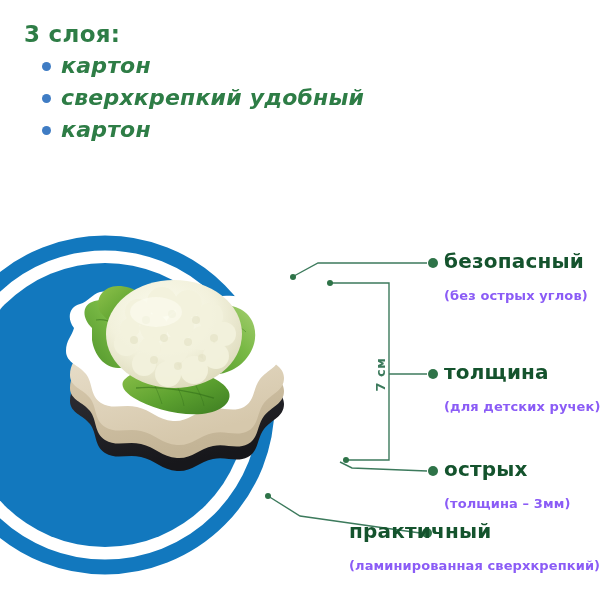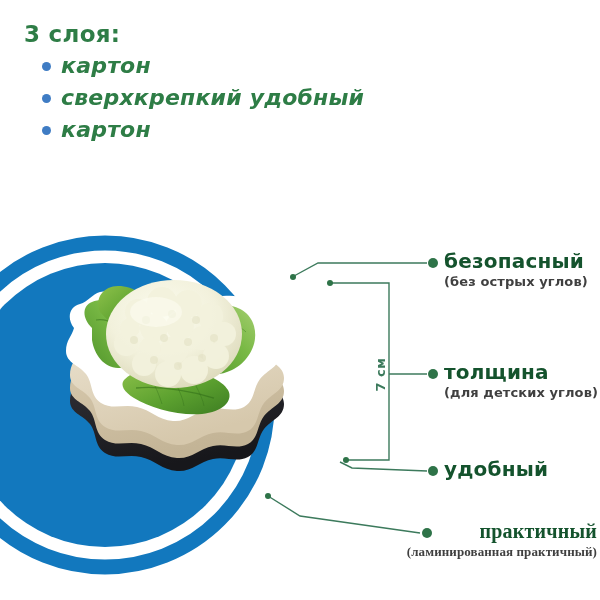--- a/index.html
+++ b/index.html
@@ -36,25 +36,25 @@
   
   .art{position:absolute;left:0;top:0;width:600px;height:600px;}
 
   
   .flabel{position:absolute;}
   .flabel .ftitle{
     font-size:20px;font-weight:700;color:#14532d;
     line-height:1.05;letter-spacing:.2px;white-space:nowrap;
   }
   .flabel .fsub{
-    font-size:13px;font-weight:700;color:#404040;
+    font-size:13px;font-weight:700;color:#8b5cf6;
     line-height:1.1;letter-spacing:.1px;white-space:nowrap;
-    margin-top:3px;
-  }
-  .flabel.center .ftitle,.flabel.center .fsub{text-align:right;font-family:Liberation Serif, serif;}
+    margin-top:17px;
+  }
+  .flabel.center .ftitle,.flabel.center .fsub{text-align:left;}
 
   .dim-text{
     position:absolute;
     font-size:13px;font-weight:700;color:#3c7a5c;letter-spacing:.5px;
     transform:rotate(-90deg);transform-origin:50% 50%;
     white-space:nowrap;
   }
 </style>
 </head>
 <body>
@@ -254,25 +254,26 @@
 
   <div class="dim-text" style="left:360px;top:364px;width:40px;">7 см</div>
 
   <div class="flabel" style="left:444px;top:251px;">
     <div class="ftitle">безопасный</div>
     <div class="fsub">(без острых углов)</div>
   </div>
 
   <div class="flabel" style="left:444px;top:362px;">
     <div class="ftitle">толщина</div>
-    <div class="fsub">(для детских углов)</div>
+    <div class="fsub">(для детских ручек)</div>
   </div>
 
   <div class="flabel" style="left:444px;top:459px;">
-    <div class="ftitle">удобный</div>
+    <div class="ftitle">острых</div>
+    <div class="fsub">(толщина – 3мм)</div>
   </div>
 
   <div class="flabel center" style="left:349px;top:521px;width:248px;">
     <div class="ftitle">практичный</div>
-    <div class="fsub">(ламинированная практичный)</div>
+    <div class="fsub">(ламинированная сверхкрепкий)</div>
   </div>
 
 </div>
 
 </body></html>

